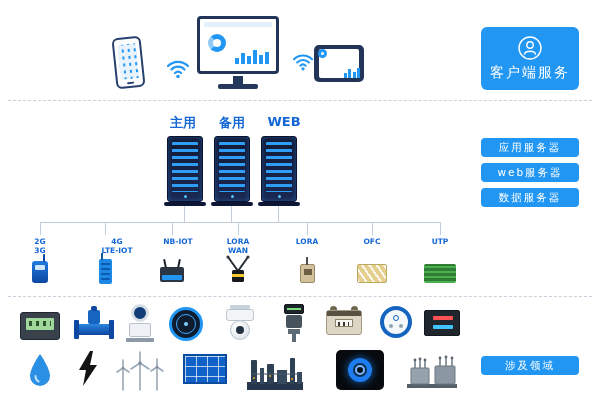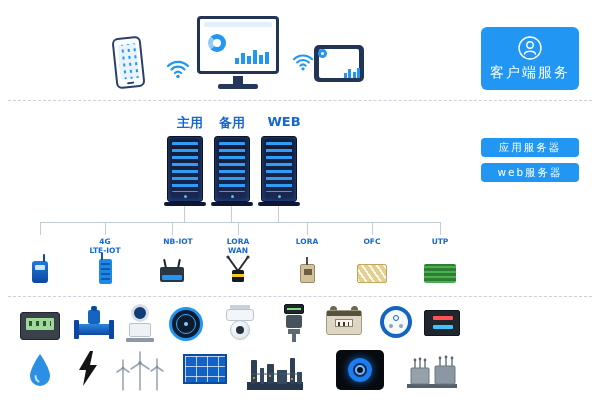--- a/index.html
+++ b/index.html
@@ -166,21 +166,21 @@
     <svg width="26" height="26" viewBox="0 0 26 26">
       <circle cx="13" cy="13" r="11" stroke="#ffffff" stroke-width="1.4" fill="none"></circle>
       <circle cx="13" cy="10" r="3.2" stroke="#ffffff" stroke-width="1.4" fill="none"></circle>
       <path d="M7.5 19c1.2-3.6 9.8-3.6 11 0" stroke="#ffffff" stroke-width="1.4" fill="none" stroke-linecap="round"></path>
     </svg>
     <div class="txt">客户端服务</div>
   </div>
 
   <div class="dashed" style="top:100px"></div>
 
-  <div class="srvlabel" style="left:172px">主用</div>
+  <div class="srvlabel" style="left:165px">主用</div>
   <div class="srvlabel" style="left:214px">备用</div>
   <div class="srvlabel" style="left:266px">WEB</div>
 
   <div class="tower" style="left:167px">
       <div class="slats"></div>
       <div class="led"></div>
     </div>
   <div class="tower" style="left:214px">
       <div class="slats"></div>
       <div class="led"></div>
@@ -188,34 +188,37 @@
   <div class="tower" style="left:261px">
       <div class="slats"></div>
       <div class="led"></div>
     </div>
   <div class="tbase" style="left:164px"></div>
   <div class="tbase" style="left:211px"></div>
   <div class="tbase" style="left:258px"></div>
 
   <div class="pill" style="top:138px">应用服务器</div>
   <div class="pill" style="top:163px">web服务器</div>
+  <div class="pill" style="top:188px">数据服务器</div>
 
   <div class="line" style="left:184px;top:206px;width:1px;height:16px"></div>
   <div class="line" style="left:231px;top:206px;width:1px;height:16px"></div>
   <div class="line" style="left:278px;top:206px;width:1px;height:16px"></div>
   <div class="line" style="left:40px;top:222px;width:400px;height:1px"></div>
   <div class="line" style="left:40px;top:222px;width:1px;height:13px"></div>
   <div class="line" style="left:105px;top:222px;width:1px;height:13px"></div>
   <div class="line" style="left:172px;top:222px;width:1px;height:13px"></div>
   <div class="line" style="left:238px;top:222px;width:1px;height:13px"></div>
   <div class="line" style="left:307px;top:222px;width:1px;height:13px"></div>
   <div class="line" style="left:372px;top:222px;width:1px;height:13px"></div>
   <div class="line" style="left:440px;top:222px;width:1px;height:13px"></div>
 
-  <div class="gwlabel" style="left:75px">4G
+  <div class="gwlabel" style="left:10px">2G
+3G</div>
+  <div class="gwlabel" style="left:87px">4G
 LTE-IOT</div>
   <div class="gwlabel" style="left:148px">NB-IOT</div>
   <div class="gwlabel" style="left:208px">LORA
 WAN</div>
   <div class="gwlabel" style="left:277px">LORA</div>
   <div class="gwlabel" style="left:342px">OFC</div>
   <div class="gwlabel" style="left:410px">UTP</div>
 
   <div class="gw" style="left:23px">
     <div class="g-modem">
@@ -390,14 +393,15 @@
     <g fill="#5d6771">
         <circle cx="10" cy="8" r="1.4"></circle>
         <circle cx="15" cy="7" r="1.4"></circle>
         <circle cx="20" cy="8" r="1.4"></circle>
         <circle cx="35" cy="6" r="1.4"></circle>
         <circle cx="41" cy="5" r="1.4"></circle>
         <circle cx="47" cy="6" r="1.4"></circle>
       </g>
   </svg>
 
+  <div class="pill" style="top:356px">涉及领域</div>
 
 </div>
 
 </body></html>

